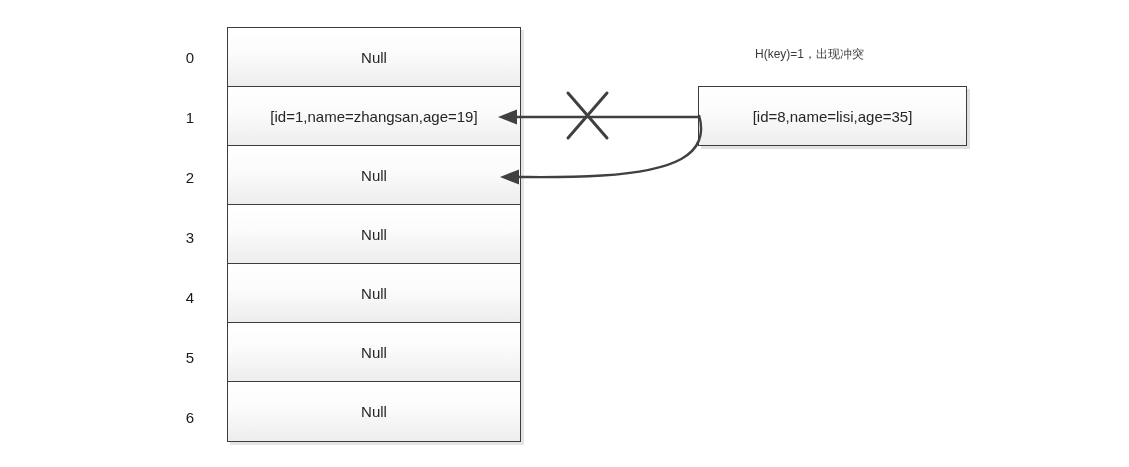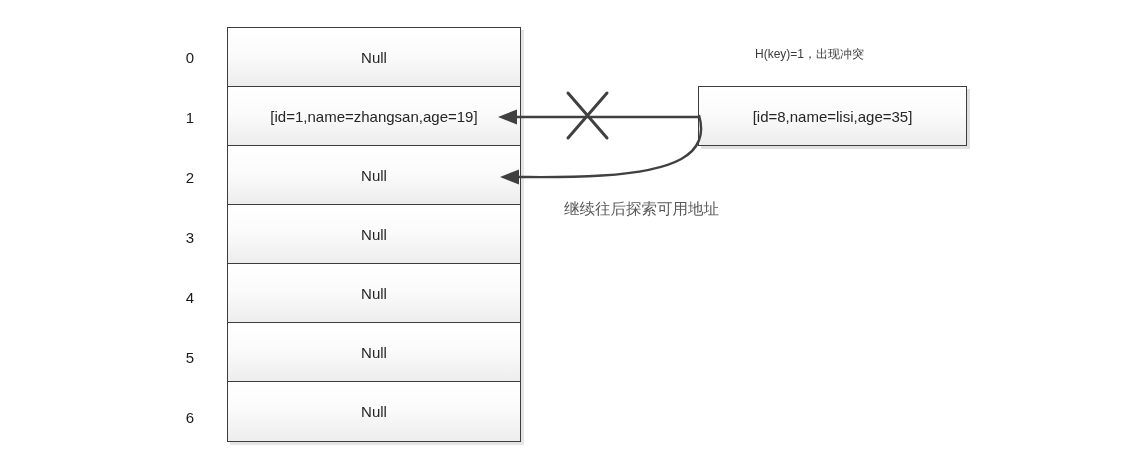--- a/index.html
+++ b/index.html
@@ -112,21 +112,20 @@
     <div class="slot">Null</div>
     <div class="slot">Null</div>
     <div class="slot">Null</div>
     <div class="slot">Null</div>
     <div class="slot">Null</div>
   </div>
 
   <div class="record-box">[id=8,name=lisi,age=35]</div>
 
   <div class="collision-label">H(key)=1，出现冲突</div>
-  <div class="probe-note">继续往后探索可用地址</div>
 
   <svg class="arrow-layer" viewBox="0 0 1129 467" xmlns="http://www.w3.org/2000/svg">
 
     <g>
       <line x1="698" y1="117" x2="514" y2="117" stroke="#404040" stroke-width="2.4"></line>
       <polygon points="498,117 517,109.5 517,124.5" fill="#404040"></polygon>
     </g>
 
     <g>
       <line x1="568" y1="93" x2="607" y2="138" stroke="#404040" stroke-width="3" stroke-linecap="round"></line>

